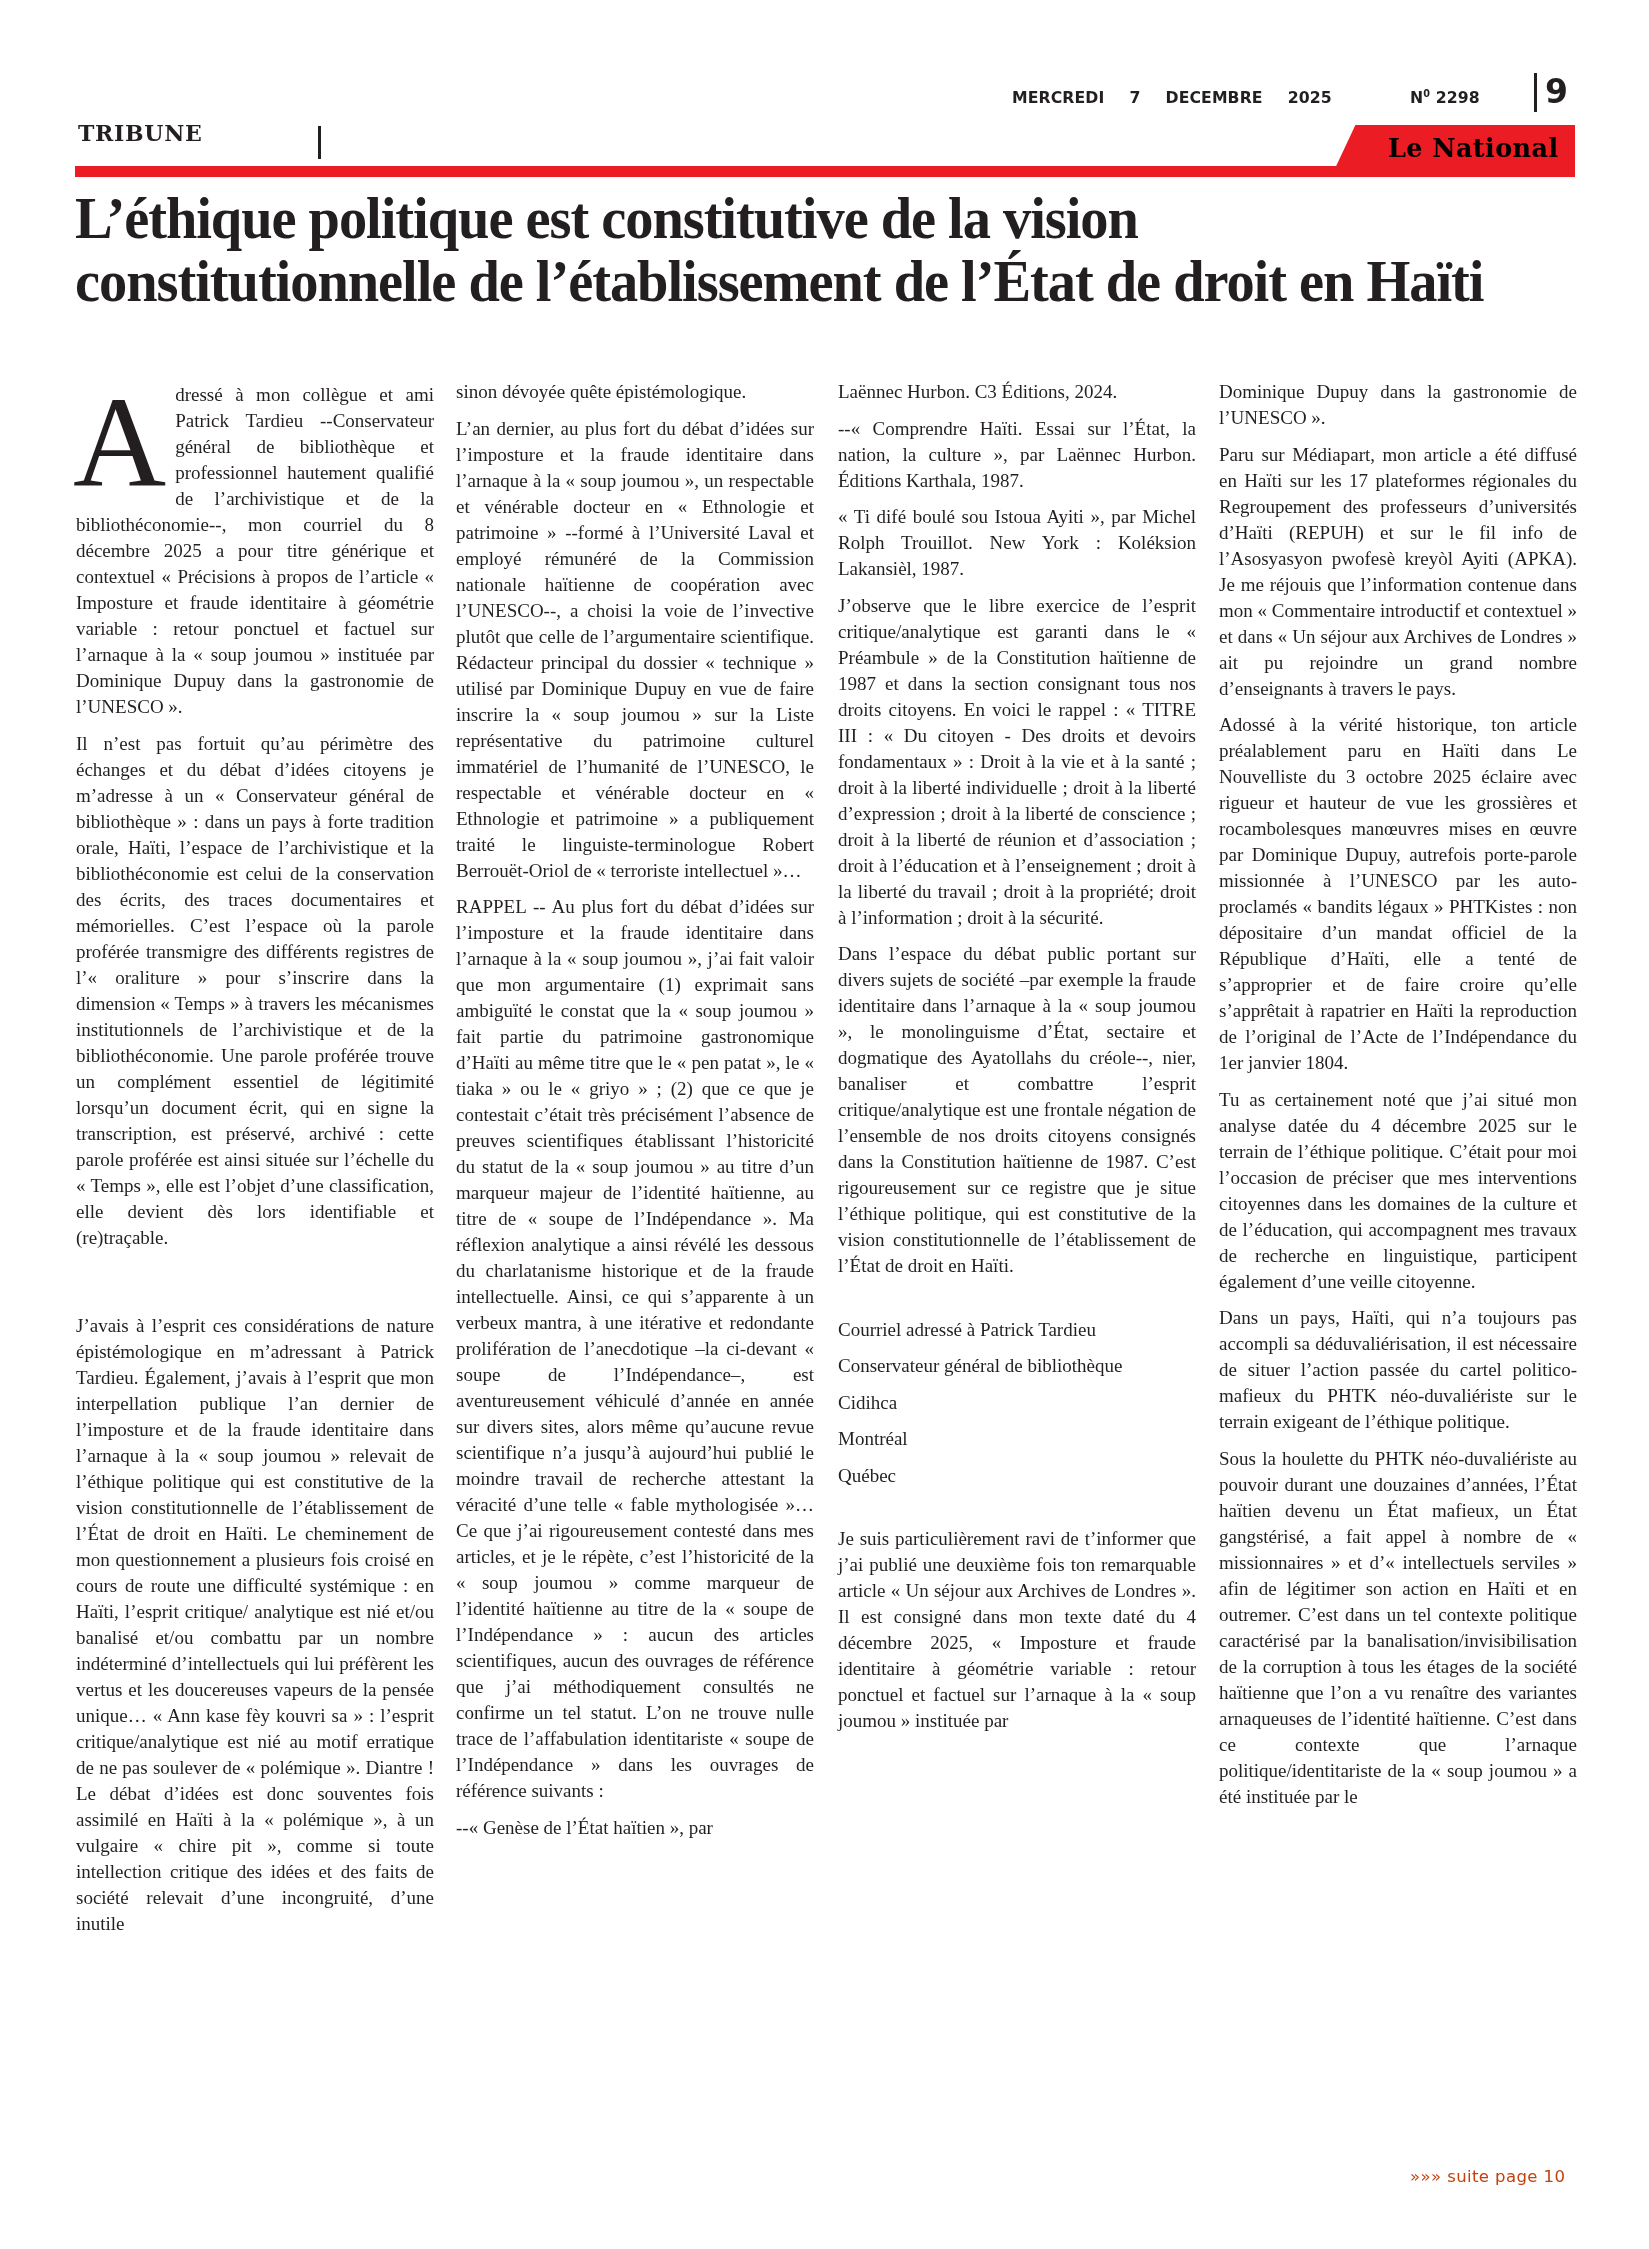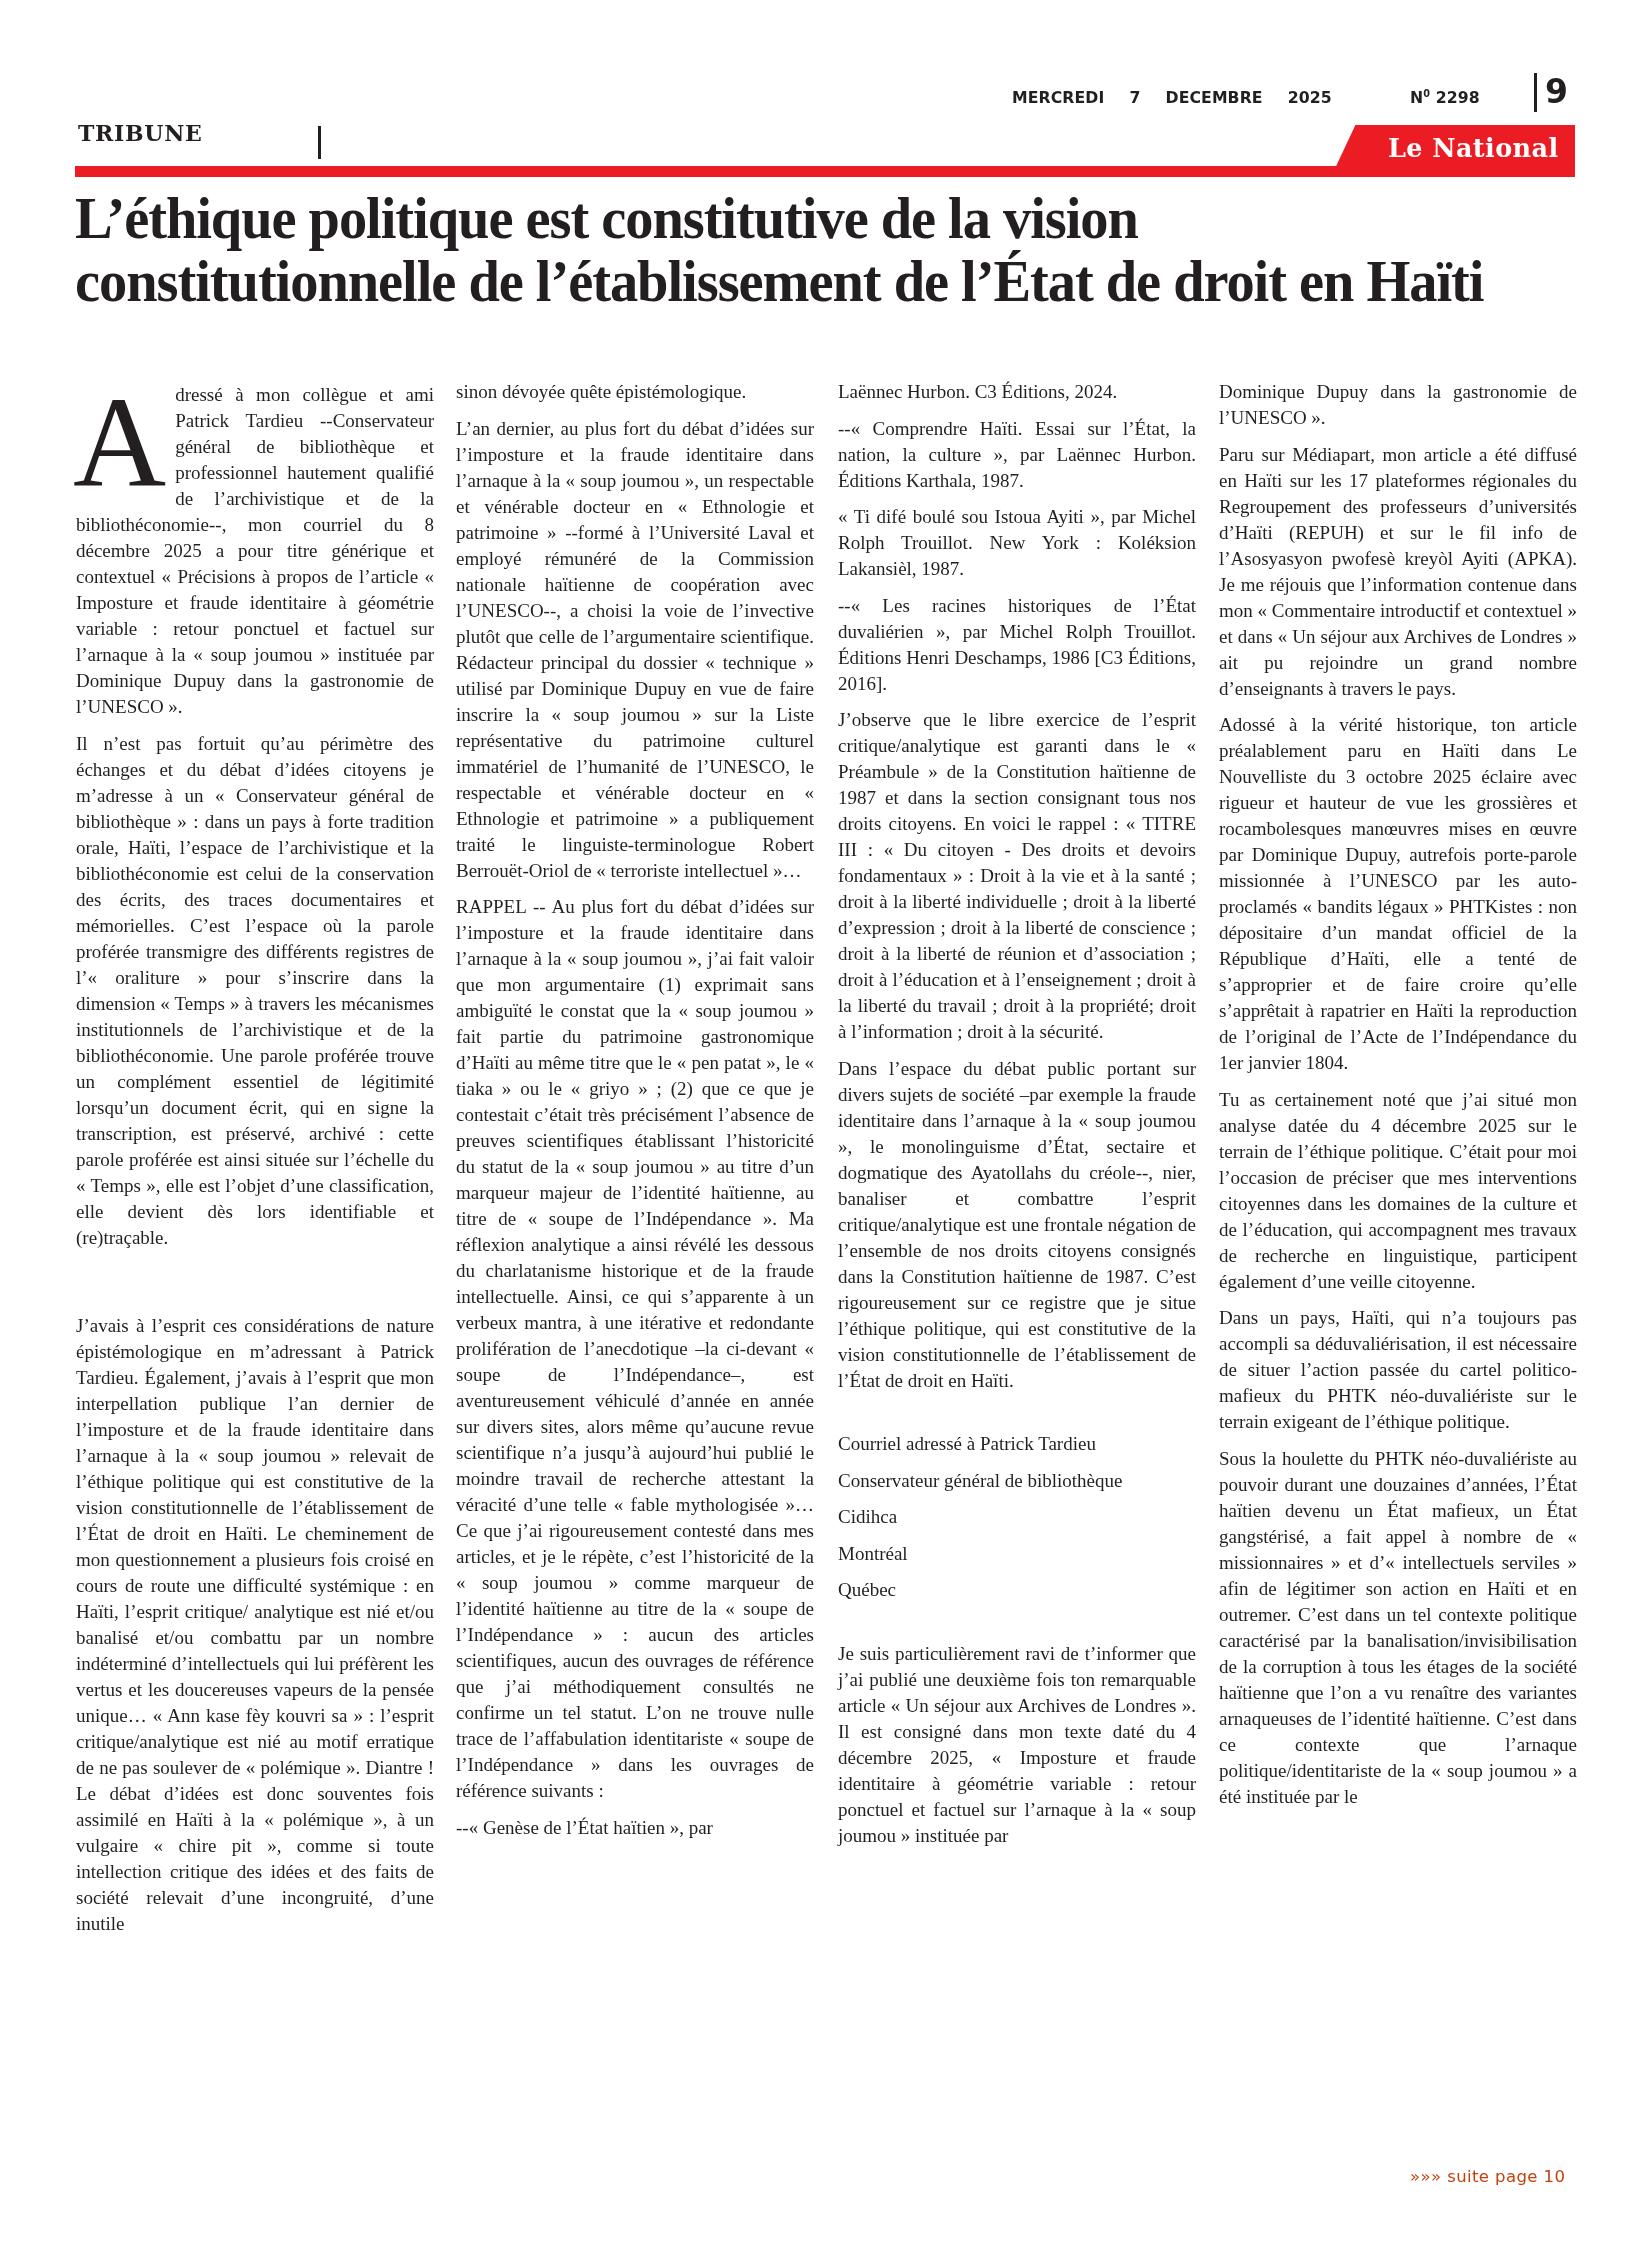--- a/index.html
+++ b/index.html
@@ -10,21 +10,21 @@
   .topline .date span { margin-right: 19.5px; }
   .topline .issue { position: absolute; left: 1410px; top: 6px; }
   .topline .issue sup { font-size: 9.7px; }
   .topline .pgbar { position: absolute; left: 1534px; top: -9px; width: 3px; height: 39px; background: #231f20; }
   .topline .pgnum { position: absolute; left: 1545px; top: -10.5px; font-size: 33px; font-weight: bold; }
 
   .section { position: absolute; left: 78px; top: 120px; font-family: "DejaVu Serif", serif; font-weight: bold; font-size: 22px; letter-spacing: 0.7px; color: #231f20; }
   .section-bar { position: absolute; left: 318px; top: 126px; width: 3px; height: 33px; background: #231f20; }
   .redbar { position: absolute; left: 75px; top: 166px; width: 1500px; height: 10.5px; background: #ec1c24; }
   .redtab { position: absolute; left: 1331px; top: 125px; width: 244px; height: 52px; background: #ec1c24; clip-path: polygon(10% 0, 100% 0, 100% 100%, 0 100%); }
-  .redtab .brand { position: absolute; right: 16.5px; top: 7.5px; font-family: "DejaVu Serif", serif; font-weight: bold; font-size: 25.5px; color: #ffffff; letter-spacing: 0.4px; }
+  .redtab .brand { position: absolute; right: 16.5px; top: 7.5px; font-family: "DejaVu Serif", serif; font-weight: bold; font-size: 25.5px; color: #000000; letter-spacing: 0.4px; }
 
   h1.headline { position: absolute; left: 75px; top: 187px; width: 1500px; margin: 0; font-family: "Liberation Serif", serif; font-weight: bold; font-size: 60px; line-height: 63px; color: #231f20; letter-spacing: -1.1px; transform: scaleX(0.94); transform-origin: left top; }
 
   .col { position: absolute; top: 379px; width: 358px; font-family: "Liberation Serif", serif; font-size: 19px; line-height: 26px; color: #231f20; text-align: justify; hyphens: none; }
   .col p { margin: 0 0 10.5px 0; }
   #col1 { left: 76px; top: 382px; }
   #col2 { left: 456px; }
   #col3 { left: 838px; }
   #col4 { left: 1219px; font-family: Liberation Serif, serif; }
 
@@ -71,21 +71,20 @@
   <p>sinon dévoyée quête épistémologique.</p>
   <p>L’an dernier, au plus fort du débat d’idées sur l’imposture et la fraude identitaire dans l’arnaque à la « soup joumou », un respectable et vénérable docteur en « Ethnologie et patrimoine » --formé à l’Université Laval et employé rémunéré de la Commission nationale haïtienne de coopération avec l’UNESCO--, a choisi la voie de l’invective plutôt que celle de l’argumentaire scientifique. Rédacteur principal du dossier « technique » utilisé par Dominique Dupuy en vue de faire inscrire la « soup joumou » sur la Liste représentative du patrimoine culturel immatériel de l’humanité de l’UNESCO, le respectable et vénérable docteur en « Ethnologie et patrimoine » a publiquement traité le linguiste-terminologue Robert Berrouët-Oriol de « terroriste intellectuel »…</p>
   <p>RAPPEL -- Au plus fort du débat d’idées sur l’imposture et la fraude identitaire dans l’arnaque à la « soup joumou », j’ai fait valoir que mon argumentaire (1) exprimait sans ambiguïté le constat que la « soup joumou » fait partie du patrimoine gastronomique d’Haïti au même titre que le « pen patat », le « tiaka » ou le « griyo » ; (2) que ce que je contestait c’était très précisément l’absence de preuves scientifiques établissant l’historicité du statut de la « soup joumou » au titre d’un marqueur majeur de l’identité haïtienne, au titre de « soupe de l’Indépendance ». Ma réflexion analytique a ainsi révélé les dessous du charlatanisme historique et de la fraude intellectuelle. Ainsi, ce qui s’apparente à un verbeux mantra, à une itérative et redondante prolifération de l’anecdotique –la ci-devant « soupe de l’Indépendance–, est aventureusement véhiculé d’année en année sur divers sites, alors même qu’aucune revue scientifique n’a jusqu’à aujourd’hui publié le moindre travail de recherche attestant la véracité d’une telle « fable mythologisée »… Ce que j’ai rigoureusement contesté dans mes articles, et je le répète, c’est l’historicité de la « soup joumou » comme marqueur de l’identité haïtienne au titre de la « soupe de l’Indépendance » : aucun des articles scientifiques, aucun des ouvrages de référence que j’ai méthodiquement consultés ne confirme un tel statut. L’on ne trouve nulle trace de l’affabulation identitariste « soupe de l’Indépendance » dans les ouvrages de référence suivants :</p>
   <p>--« Genèse de l’État haïtien », par</p>
 </div>
 
 <div class="col" id="col3">
   <p>Laënnec Hurbon. C3 Éditions, 2024.</p>
   <p>--« Comprendre Haïti. Essai sur l’État, la nation, la culture », par Laënnec Hurbon. Éditions Karthala, 1987.</p>
   <p>« Ti difé boulé sou Istoua Ayiti », par Michel Rolph Trouillot.  New York : Koléksion Lakansièl, 1987.</p>
-  <p>--« Les racines historiques de l’État duvaliérien », par Michel Rolph Trouillot. Éditions Henri Deschamps, 1986 [C3 Éditions, 2016].</p>
   <p>J’observe que le libre exercice de l’esprit critique/analytique est garanti dans le « Préambule » de la Constitution haïtienne de 1987 et dans la section consignant tous nos droits citoyens. En voici le rappel : « TITRE III : « Du citoyen - Des droits et devoirs fondamentaux » : Droit à la vie et à la santé ; droit à la liberté individuelle ; droit à la liberté d’expression ; droit à la liberté de conscience ; droit à la liberté de réunion et d’association ; droit à l’éducation et à l’enseignement ; droit à la liberté du travail ; droit à la propriété; droit à l’information ; droit à la sécurité.</p>
   <p>Dans l’espace du débat public portant sur divers sujets de société –par exemple la fraude identitaire dans l’arnaque à la « soup joumou », le monolinguisme d’État, sectaire et dogmatique des Ayatollahs du créole--, nier, banaliser et combattre l’esprit critique/analytique est une frontale négation de l’ensemble de nos droits citoyens consignés dans la Constitution haïtienne de 1987. C’est rigoureusement sur ce registre que je situe l’éthique politique, qui est constitutive de la vision constitutionnelle de l’établissement de l’État de droit en Haïti.</p>
   <div class="spacer-md"></div>
   <div class="addr">
     <p>Courriel adressé à Patrick Tardieu</p>
     <p>Conservateur général de bibliothèque</p>
     <p>Cidihca</p>
     <p>Montréal</p>
     <p>Québec</p>
   </div>

